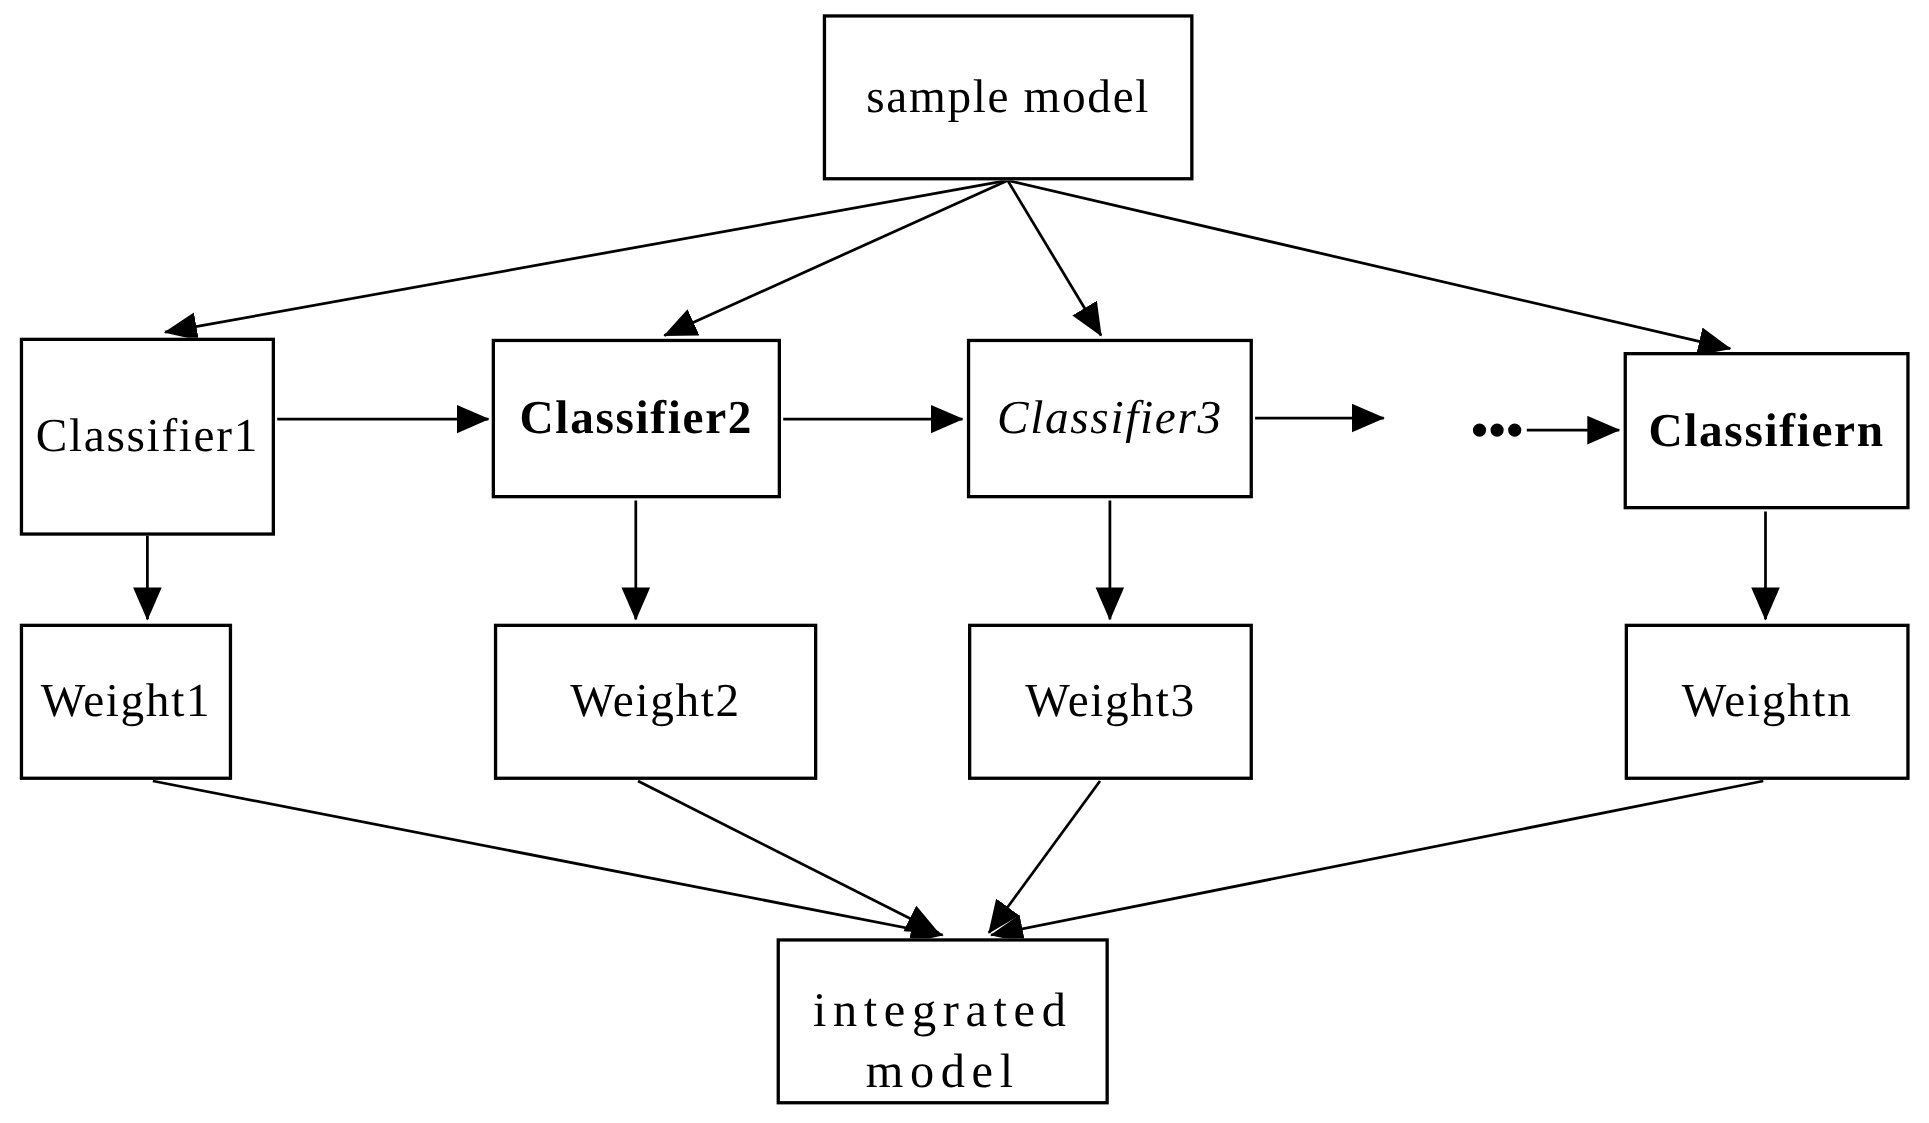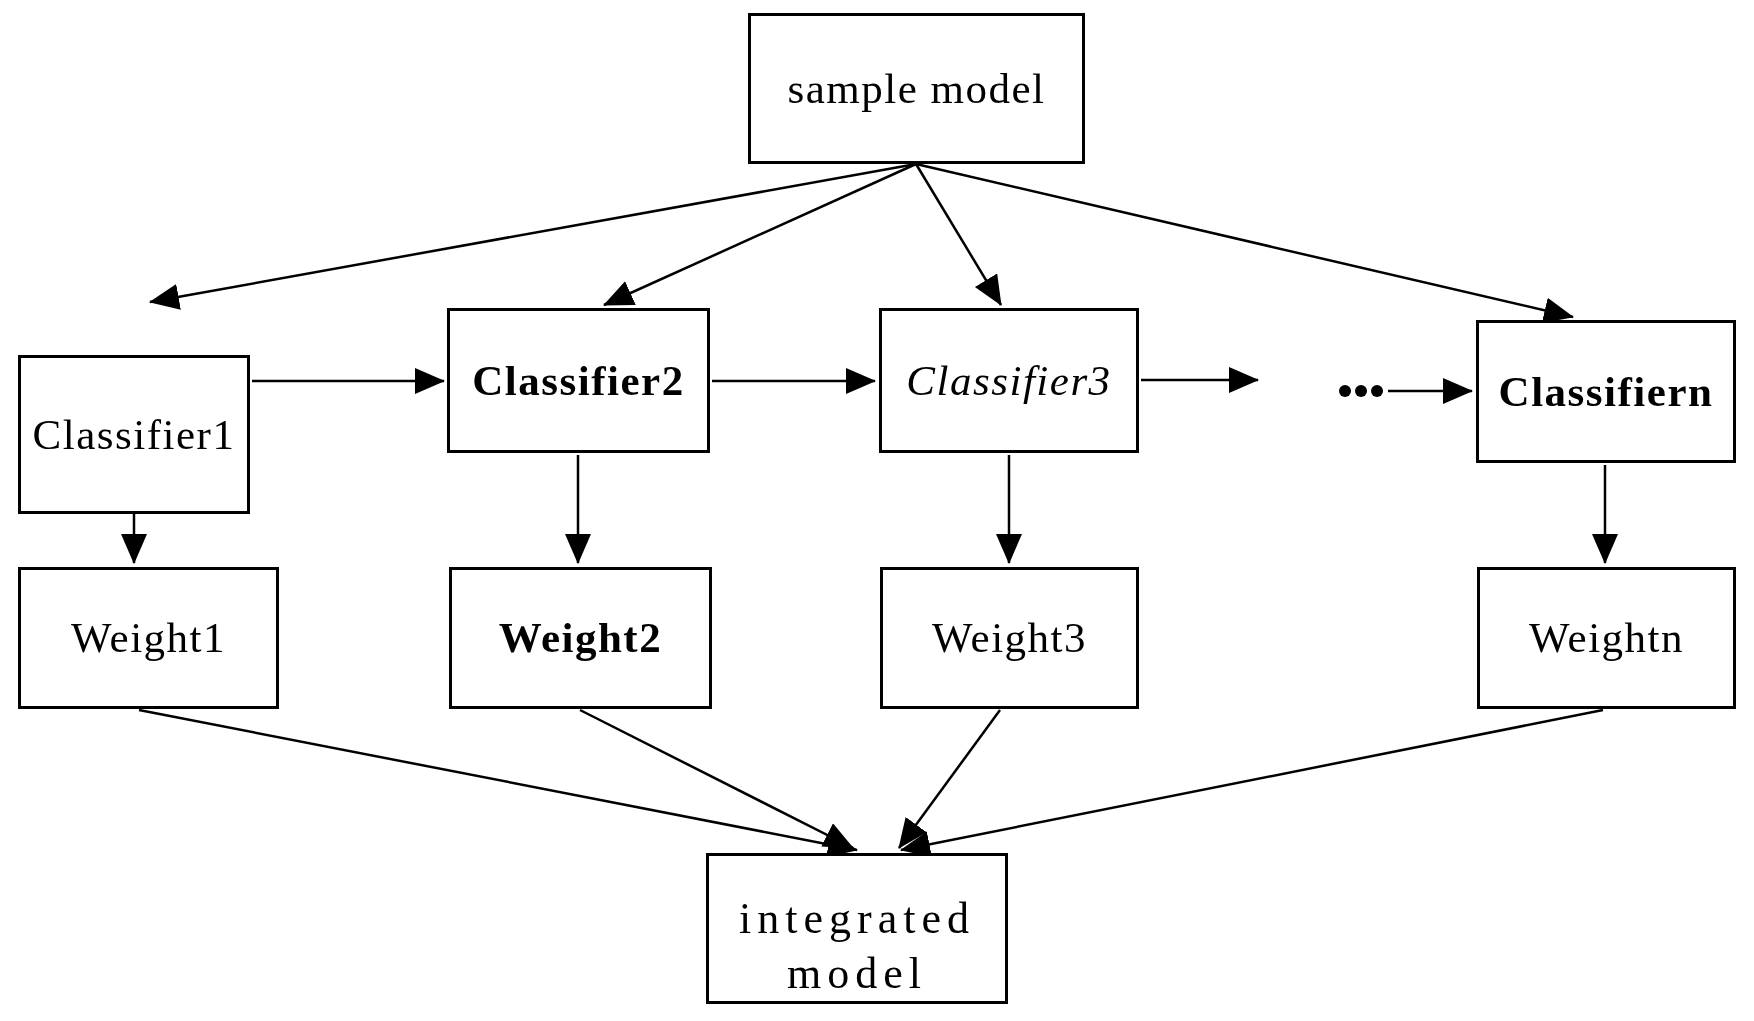--- a/index.html
+++ b/index.html
@@ -74,36 +74,36 @@
     <g id="dots">
         <circle cx="1345" cy="391" r="6" fill="#000000"></circle>
         <circle cx="1361" cy="391" r="6" fill="#000000"></circle>
         <circle cx="1377" cy="391" r="6" fill="#000000"></circle>
       </g>
   </svg>
   <div id="nodes">
       <div class="node" data-node-id="sample-data" style="left: 748px; top: 13px; width: 337px; height: 151px;">
         <span class="node-label">sample model</span>
       </div>
-      <div class="node" data-node-id="classifier1" style="left: 18px; top: 307px; width: 232px; height: 159px; margin-top: 48px;">
+      <div class="node" data-node-id="classifier1" style="left: 18px; top: 307px; width: 232px; height: 180px;">
         <span class="node-label">Classifier1</span>
       </div>
       <div class="node" data-node-id="classifier2" style="left: 447px; top: 308px; width: 263px; height: 145px; font-weight: bold;">
         <span class="node-label">Classifier2</span>
       </div>
       <div class="node" data-node-id="classifier3" style="left: 879px; top: 308px; width: 260px; height: 145px; font-style: italic;">
         <span class="node-label">Classifier3</span>
       </div>
       <div class="node" data-node-id="classifiern" style="left: 1476px; top: 320px; width: 260px; height: 143px; font-weight: bold;">
         <span class="node-label">Classifiern</span>
       </div>
-      <div class="node" data-node-id="weight1" style="left: 18px; top: 567px; width: 261px; height: 142px;">
+      <div class="node" data-node-id="weight1" style="left: 18px; top: 567px; width: 193px; height: 142px;">
         <span class="node-label">Weight1</span>
       </div>
-      <div class="node" data-node-id="weight2" style="left: 449px; top: 567px; width: 263px; height: 142px; font-weight: bold;">
+      <div class="node" data-node-id="weight2" style="left: 449px; top: 567px; width: 294px; height: 142px;">
         <span class="node-label">Weight2</span>
       </div>
       <div class="node" data-node-id="weight3" style="left: 880px; top: 567px; width: 259px; height: 142px;">
         <span class="node-label">Weight3</span>
       </div>
       <div class="node" data-node-id="weightn" style="left: 1477px; top: 567px; width: 259px; height: 142px;">
         <span class="node-label">Weightn</span>
       </div>
       <div class="node" data-node-id="integrated-model" style="left: 706px; top: 853px; width: 302px; height: 151px; align-items: flex-end;">
         <span class="node-label">integrated

